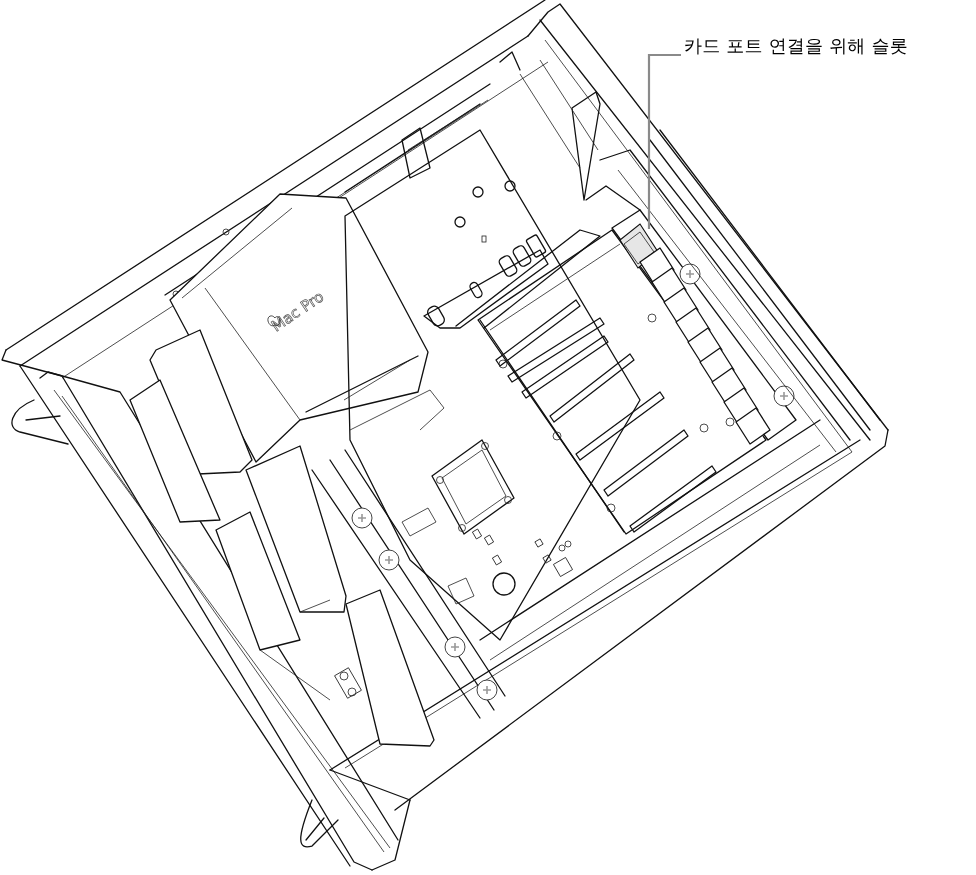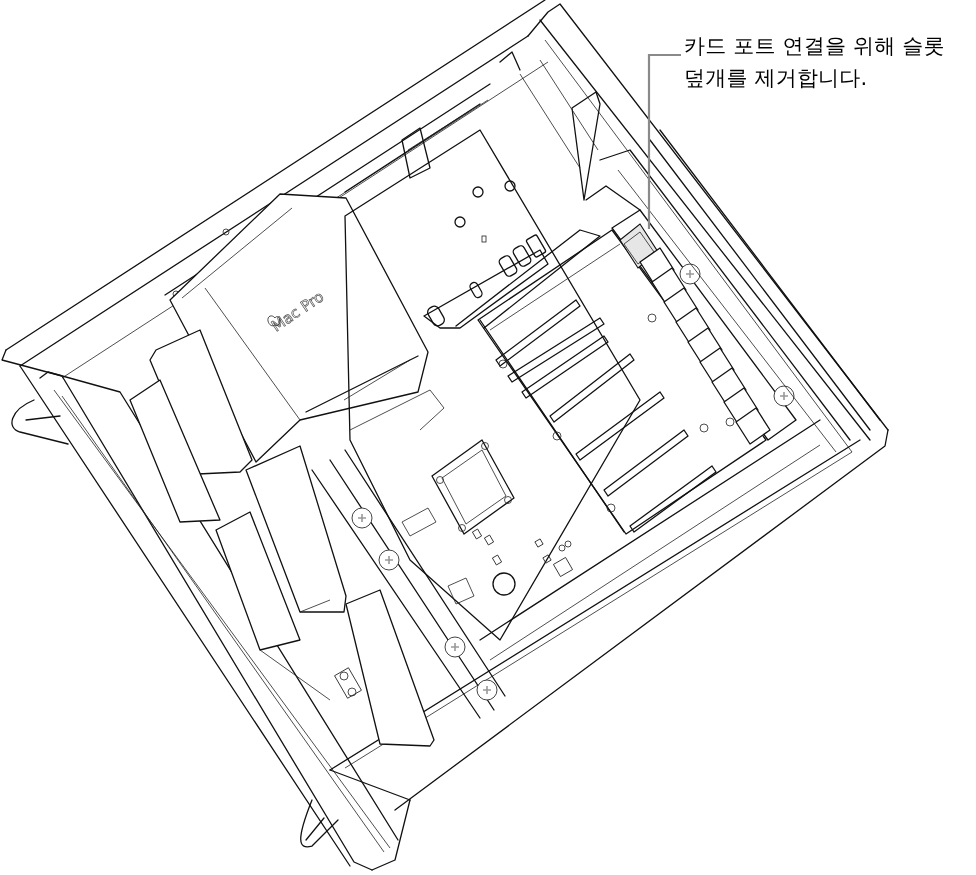--- a/index.html
+++ b/index.html
@@ -2,21 +2,21 @@
 <html><head>
 <meta charset="utf-8">
 <style>
   html, body { margin: 0; padding: 0; background: #ffffff; }
   body { width: 976px; height: 875px; position: relative; overflow: hidden;
          font-family: "DejaVu Sans", "Liberation Sans", sans-serif; }
   .figure { position: absolute; left: 0; top: 0; width: 976px; height: 875px; }
   .figure svg { display: block; }
   .callout-text {
     position: absolute; left: 684px; top: 30px;
-    font-size: 21px; line-height: 32px; color: #000000;
+    font-size: 18px; line-height: 32px; color: #000000;
     letter-spacing: 0.2px; white-space: nowrap;
   }
   .callout-text span { display: block; }
   .ln { fill: none; stroke: #111; stroke-width: 1.3; stroke-linejoin: round; stroke-linecap: round; }
   .lt { fill: none; stroke: #222; stroke-width: 0.8; }
   .wf { fill: #fff; stroke: #111; stroke-width: 1.3; stroke-linejoin: round; }
   .scr { fill: #fff; stroke: #444; stroke-width: 1; }
   .scrx { stroke: #999; stroke-width: 1.6; }
   .hl { fill: #e6e6e6; stroke: #111; stroke-width: 1.1; }
   .leader { fill: none; stroke: #8a8a8a; stroke-width: 2.2; }
@@ -199,14 +199,13 @@
   </g>
 
   <g>
     <path class="leader" d="M681 55 L649 55 L649 229"></path>
   </g>
 </svg>
 </div>
 
 <div class="callout-text">
   <span>카드 포트 연결을 위해 슬롯</span>
-  <span>덮개를 제거합니다.</span>
 </div>
 
 </body></html>

